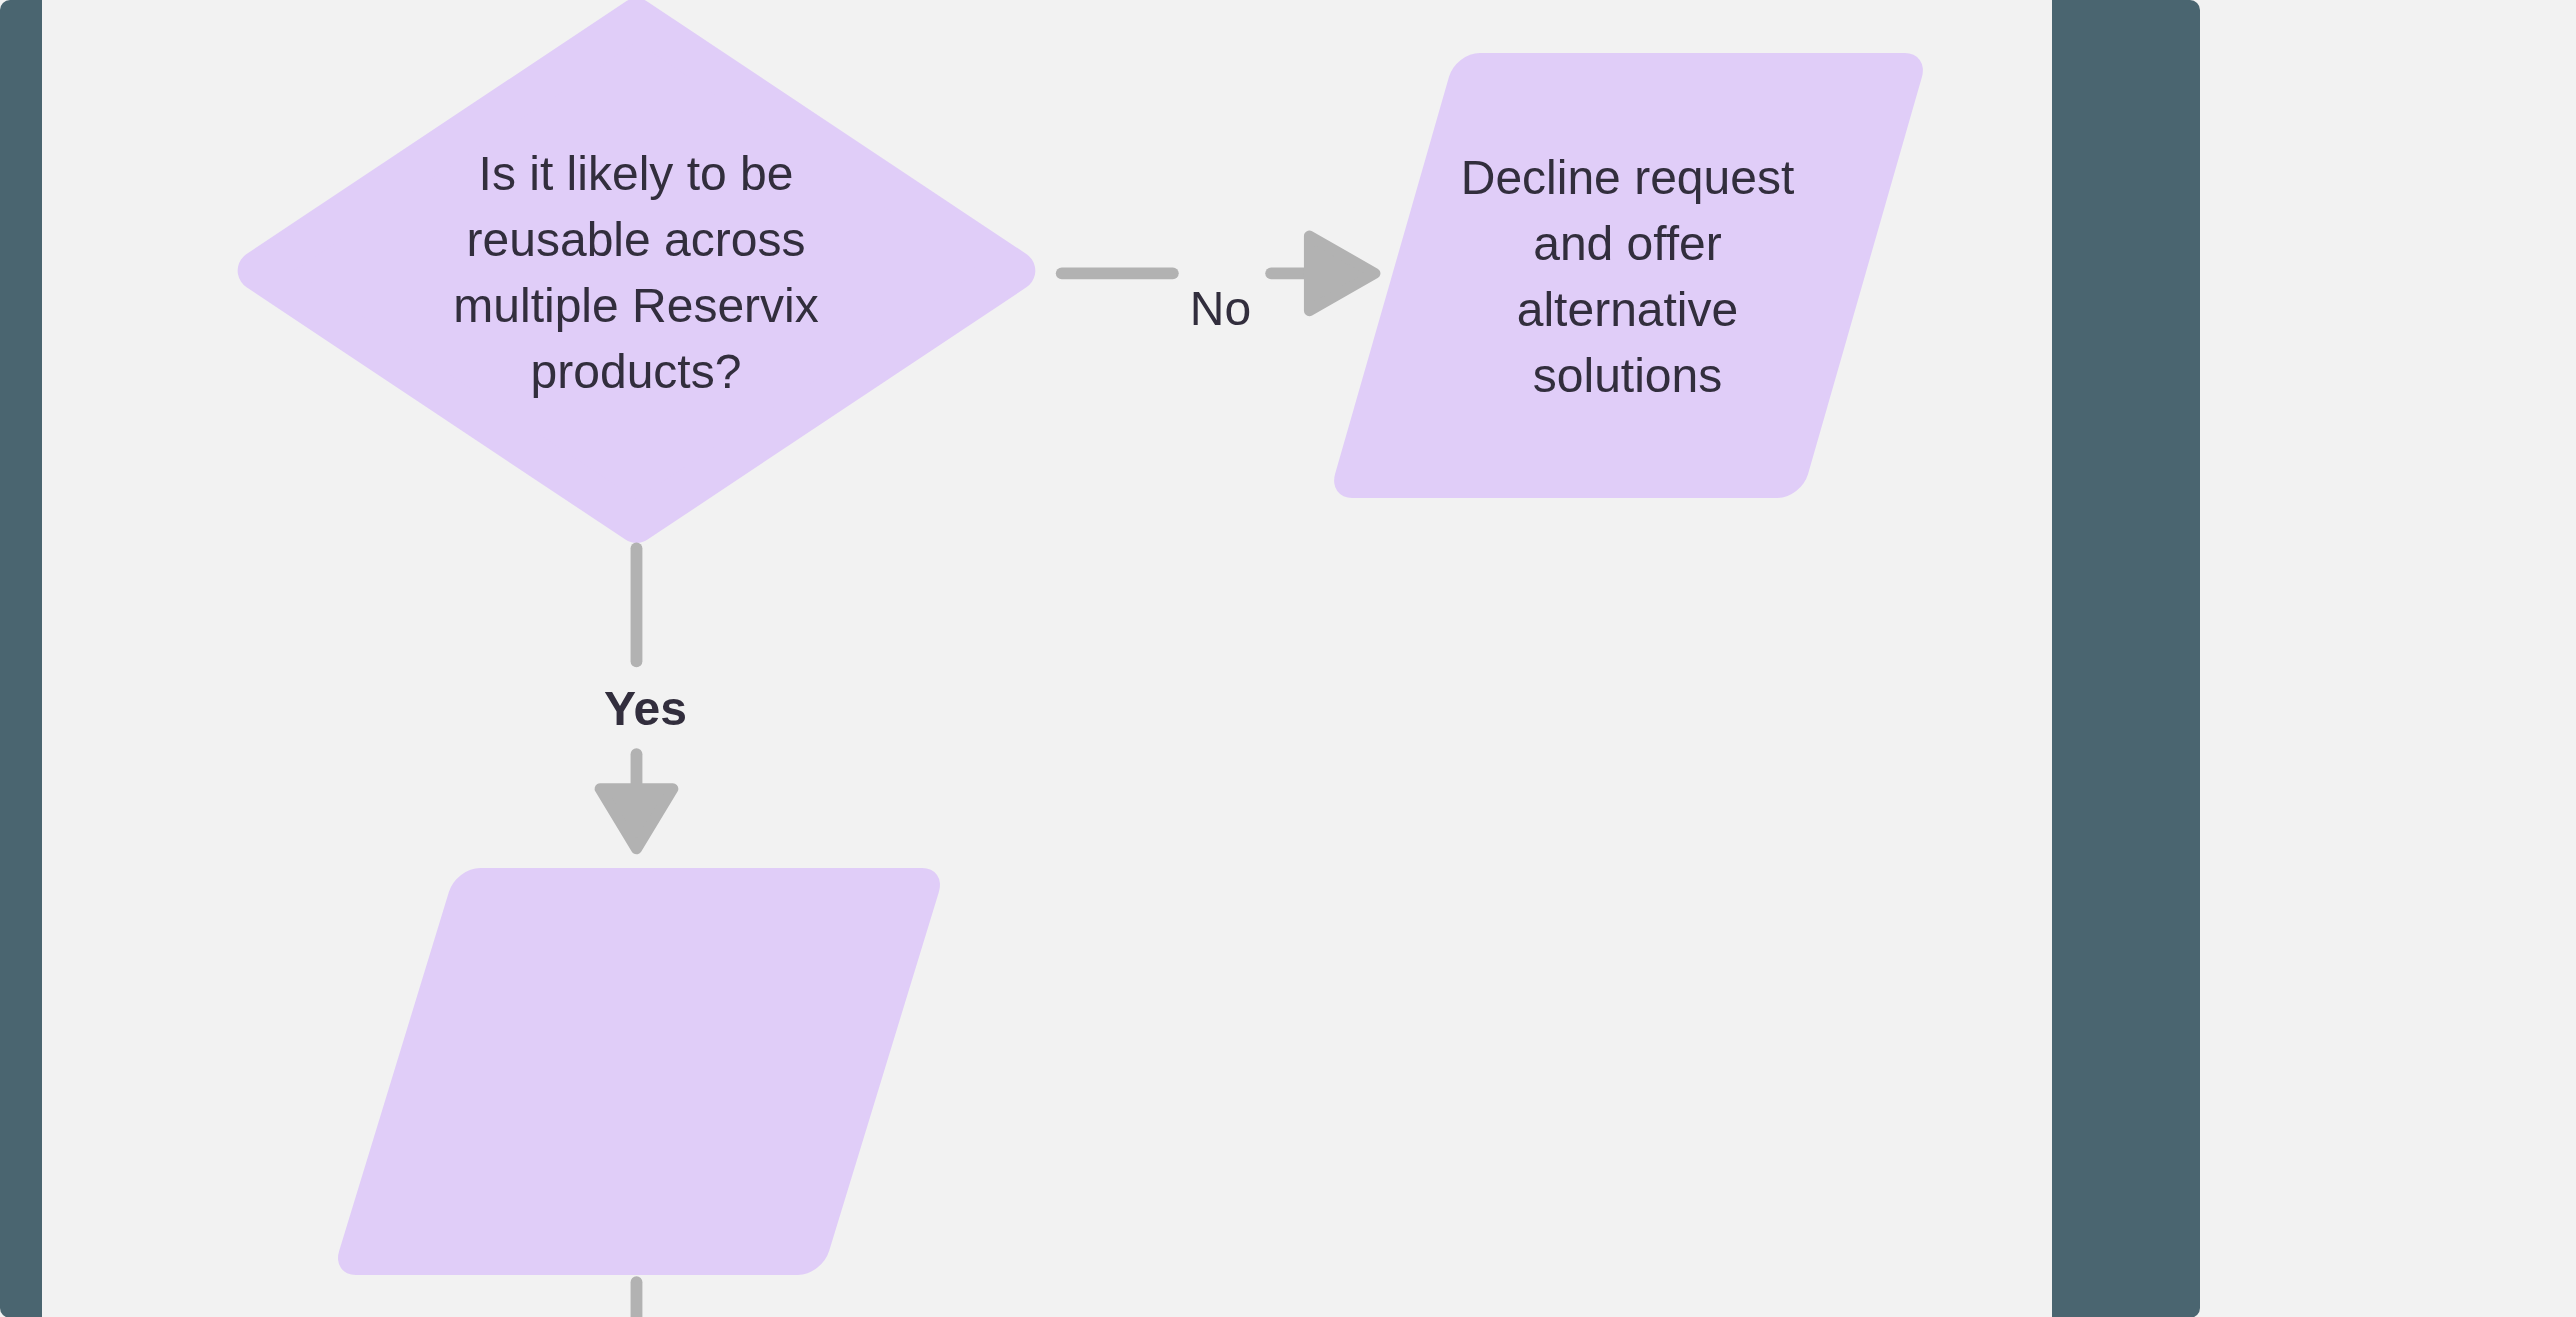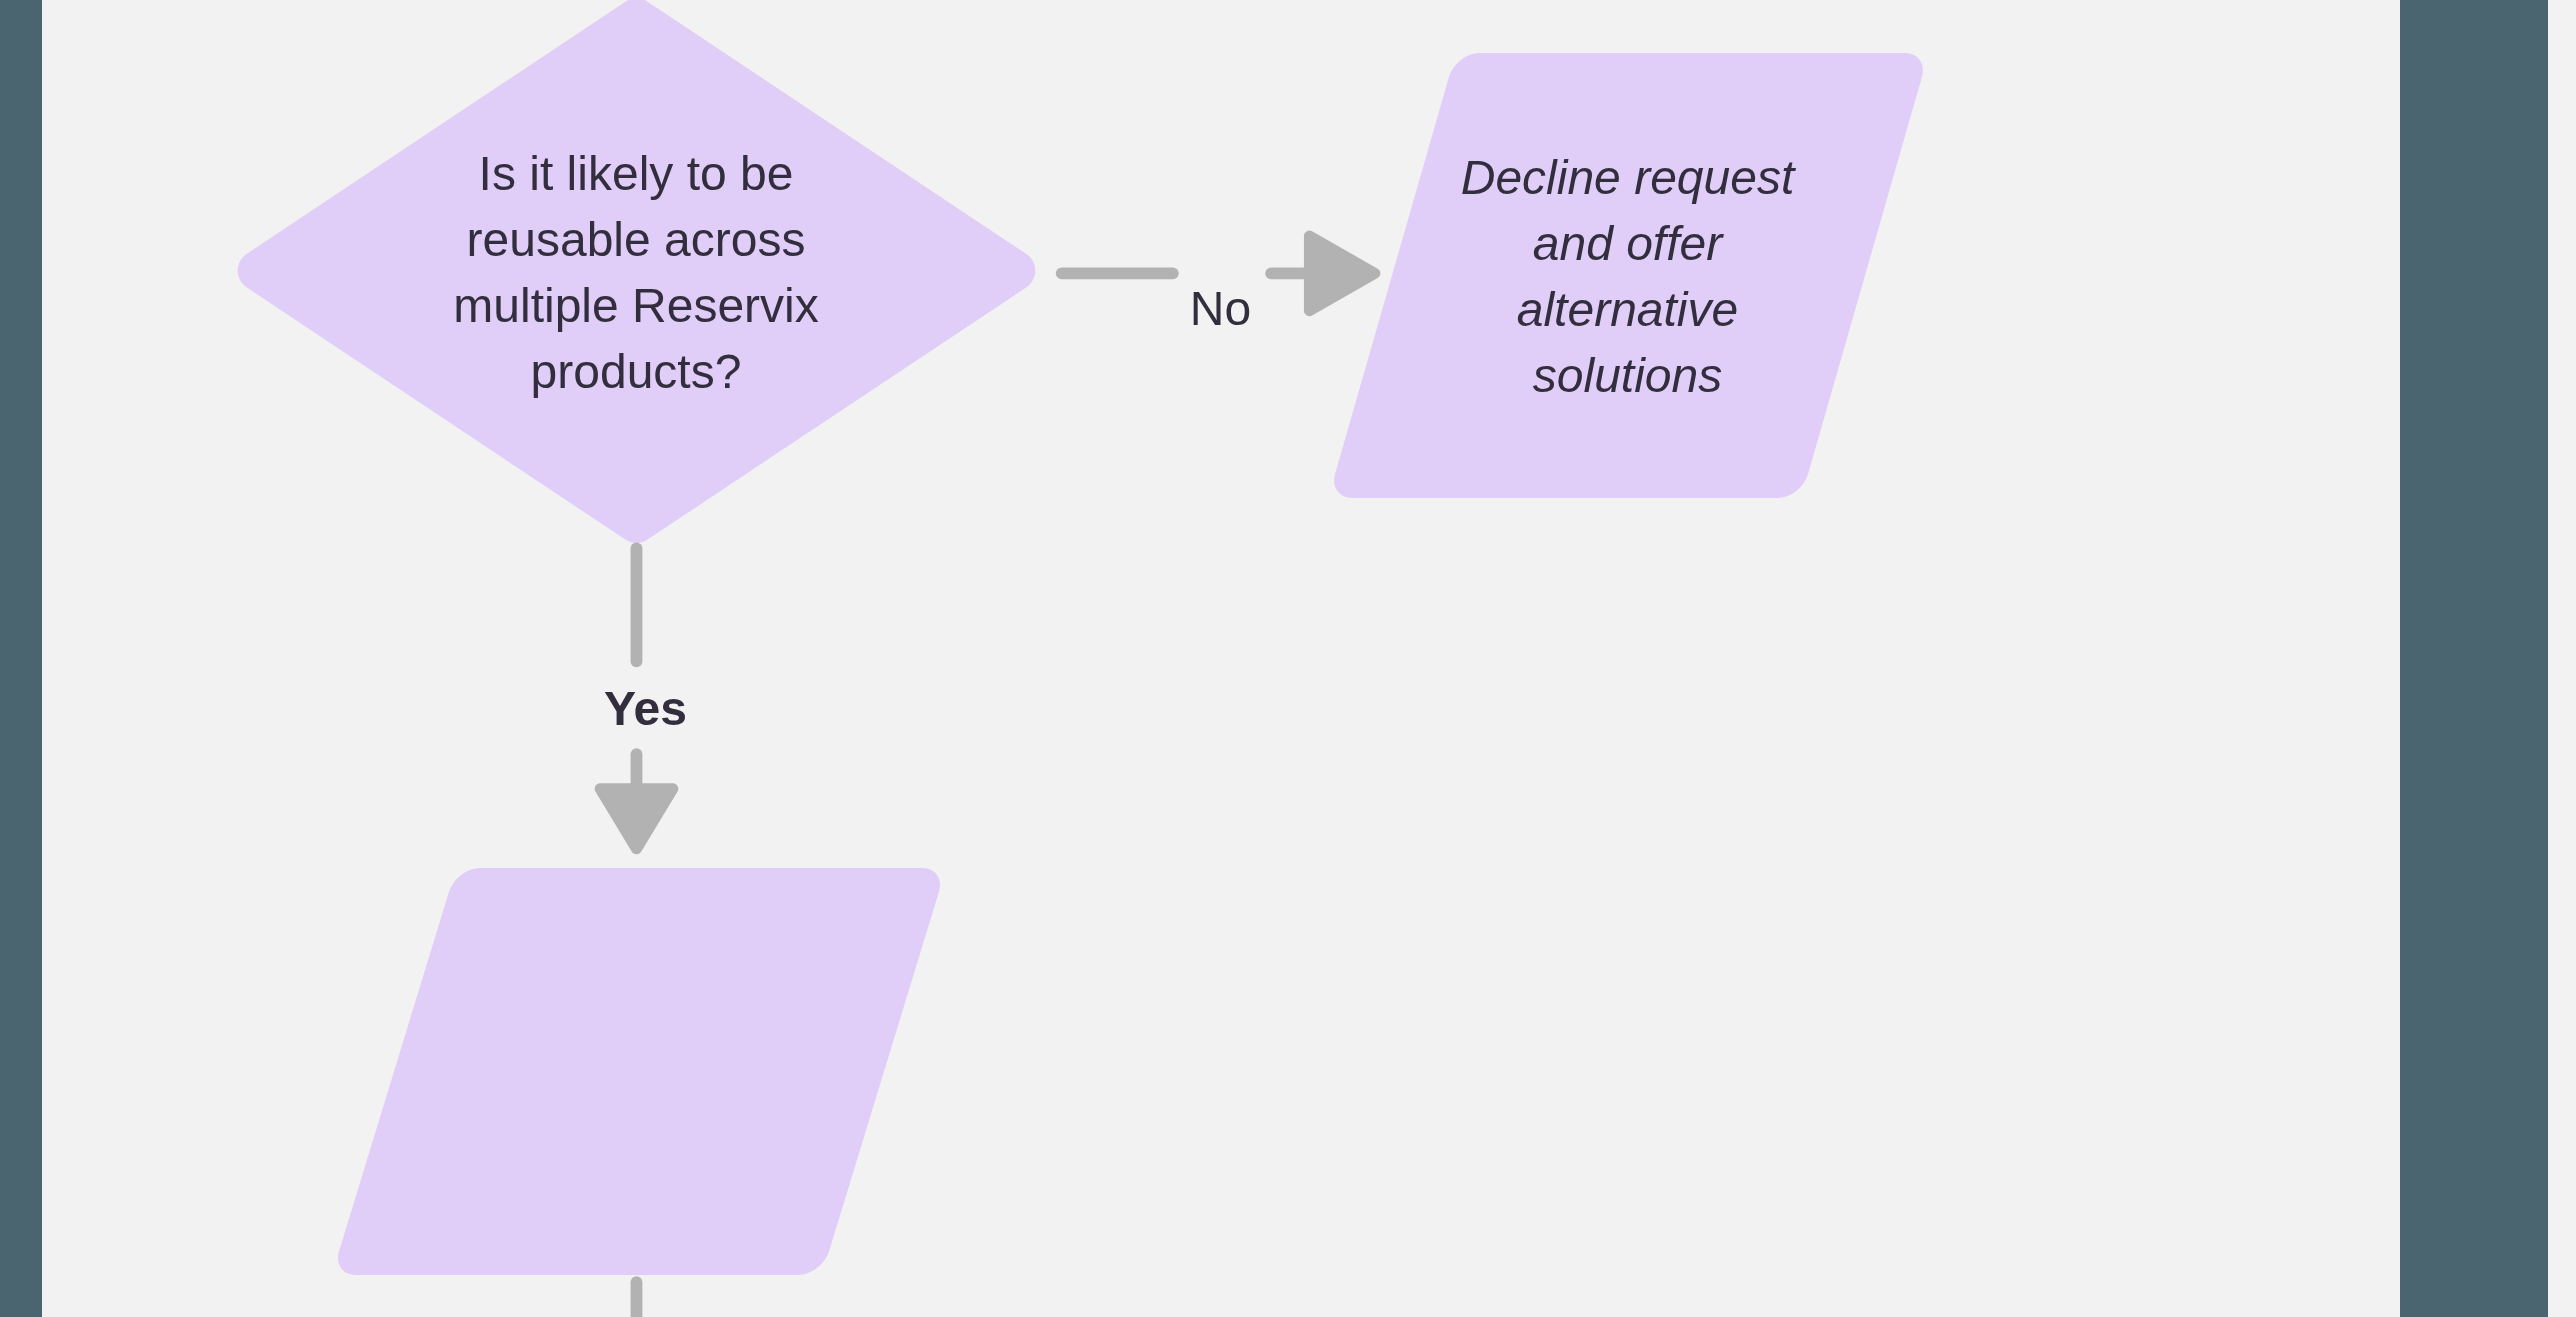--- a/index.html
+++ b/index.html
@@ -1,21 +1,22 @@
 <!DOCTYPE html>
 <html style="font-size:14.6px"><head>
 <meta charset="utf-8">
 <style>
   html,body{margin:0;padding:0;background:#f2f2f2;}
   #stage{
     position:relative;
-    width:2548px;height:1318px;
+    width:2200px;height:1318px;
     overflow:hidden;
     background:var(--bg,#f2f2f2);
     font-family:"Liberation Sans", sans-serif;
+    border-radius:10px;
   }
   .side-rail{
     position:absolute;top:0;height:1318px;
     background:var(--rail,#4a6570);
   }
   .side-rail.left{left:0;width:42px;}
   .side-rail.right{right:0;width:148px;}
 
   #diagram-svg{position:absolute;left:0;top:0;width:2576px;height:1318px;display:block;}
 
@@ -49,21 +50,21 @@
     position:absolute;
     display:flex;align-items:center;justify-content:center;
     text-align:center;
     white-space:pre-line;
     color:var(--text,#322e3d);
     font-size:48px;
     line-height:66px;
     pointer-events:none;
   }
   .label-decision{left:363px;top:142px;width:546px;height:262px;}
-  .label-decline{left:1400px;top:146px;width:455px;height:262px;font-style:italic;}
+  .label-decline{left:1400px;top:146px;width:455px;height:262px;}
   .label-approve{left:412px;top:1014px;width:455px;height:131px;}
   .label-no{left:1175px;top:240px;width:91px;height:66px;margin-top:36px;}
   .label-yes{left:600px;top:676px;width:91px;height:66px;font-weight:bold;}
 </style>
 </head>
 <body>
 
 <div id="stage" style="--bg: #f2f2f2; --rail: #4a6570; --node-fill: #e0cdf8; --text: #322e3d; --connector: #b2b2b2;">
 
   <svg id="diagram-svg" viewBox="0 0 2829 1447" xmlns="http://www.w3.org/2000/svg">

